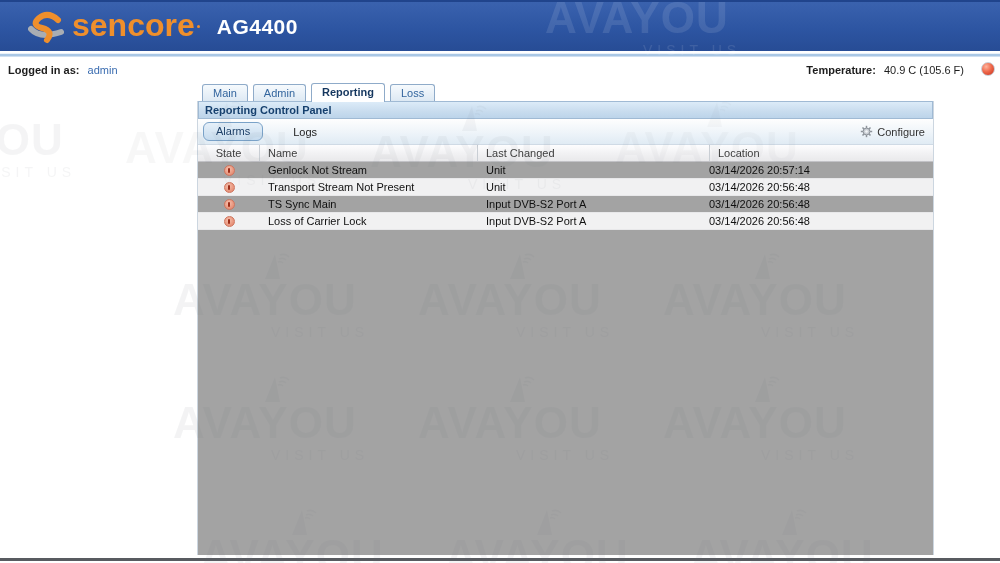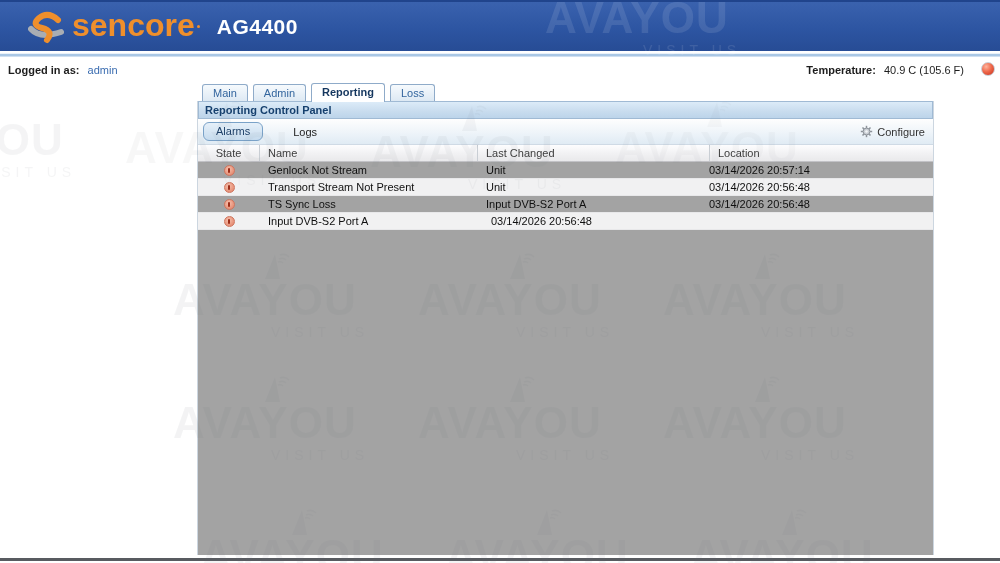--- a/index.html
+++ b/index.html
@@ -202,28 +202,29 @@
             <div class="alarm-icon"></div>
           </div>
         <div class="col-name">Transport Stream Not Present</div>
         <div class="col-location">Unit</div>
         <div class="col-changed">03/14/2026 20:56:48</div>
       </div>
       <div class="grid-row">
         <div class="cell-state">
             <div class="alarm-icon"></div>
           </div>
-        <div class="col-name">TS Sync Loss</div>
+        <div class="col-name">TS Sync Main</div>
         <div class="col-location">Input DVB-S2 Port A</div>
         <div class="col-changed">03/14/2026 20:56:48</div>
       </div>
       <div class="grid-row">
         <div class="cell-state">
             <div class="alarm-icon"></div>
           </div>
+        <div class="col-name">Loss of Carrier Lock</div>
         <div class="col-location">Input DVB-S2 Port A</div>
         <div class="col-changed">03/14/2026 20:56:48</div>
       </div>
     </div>
   </div>
 </div>
 
 <div class="page-bottom"></div>
 
 <div class="watermark-layer">

